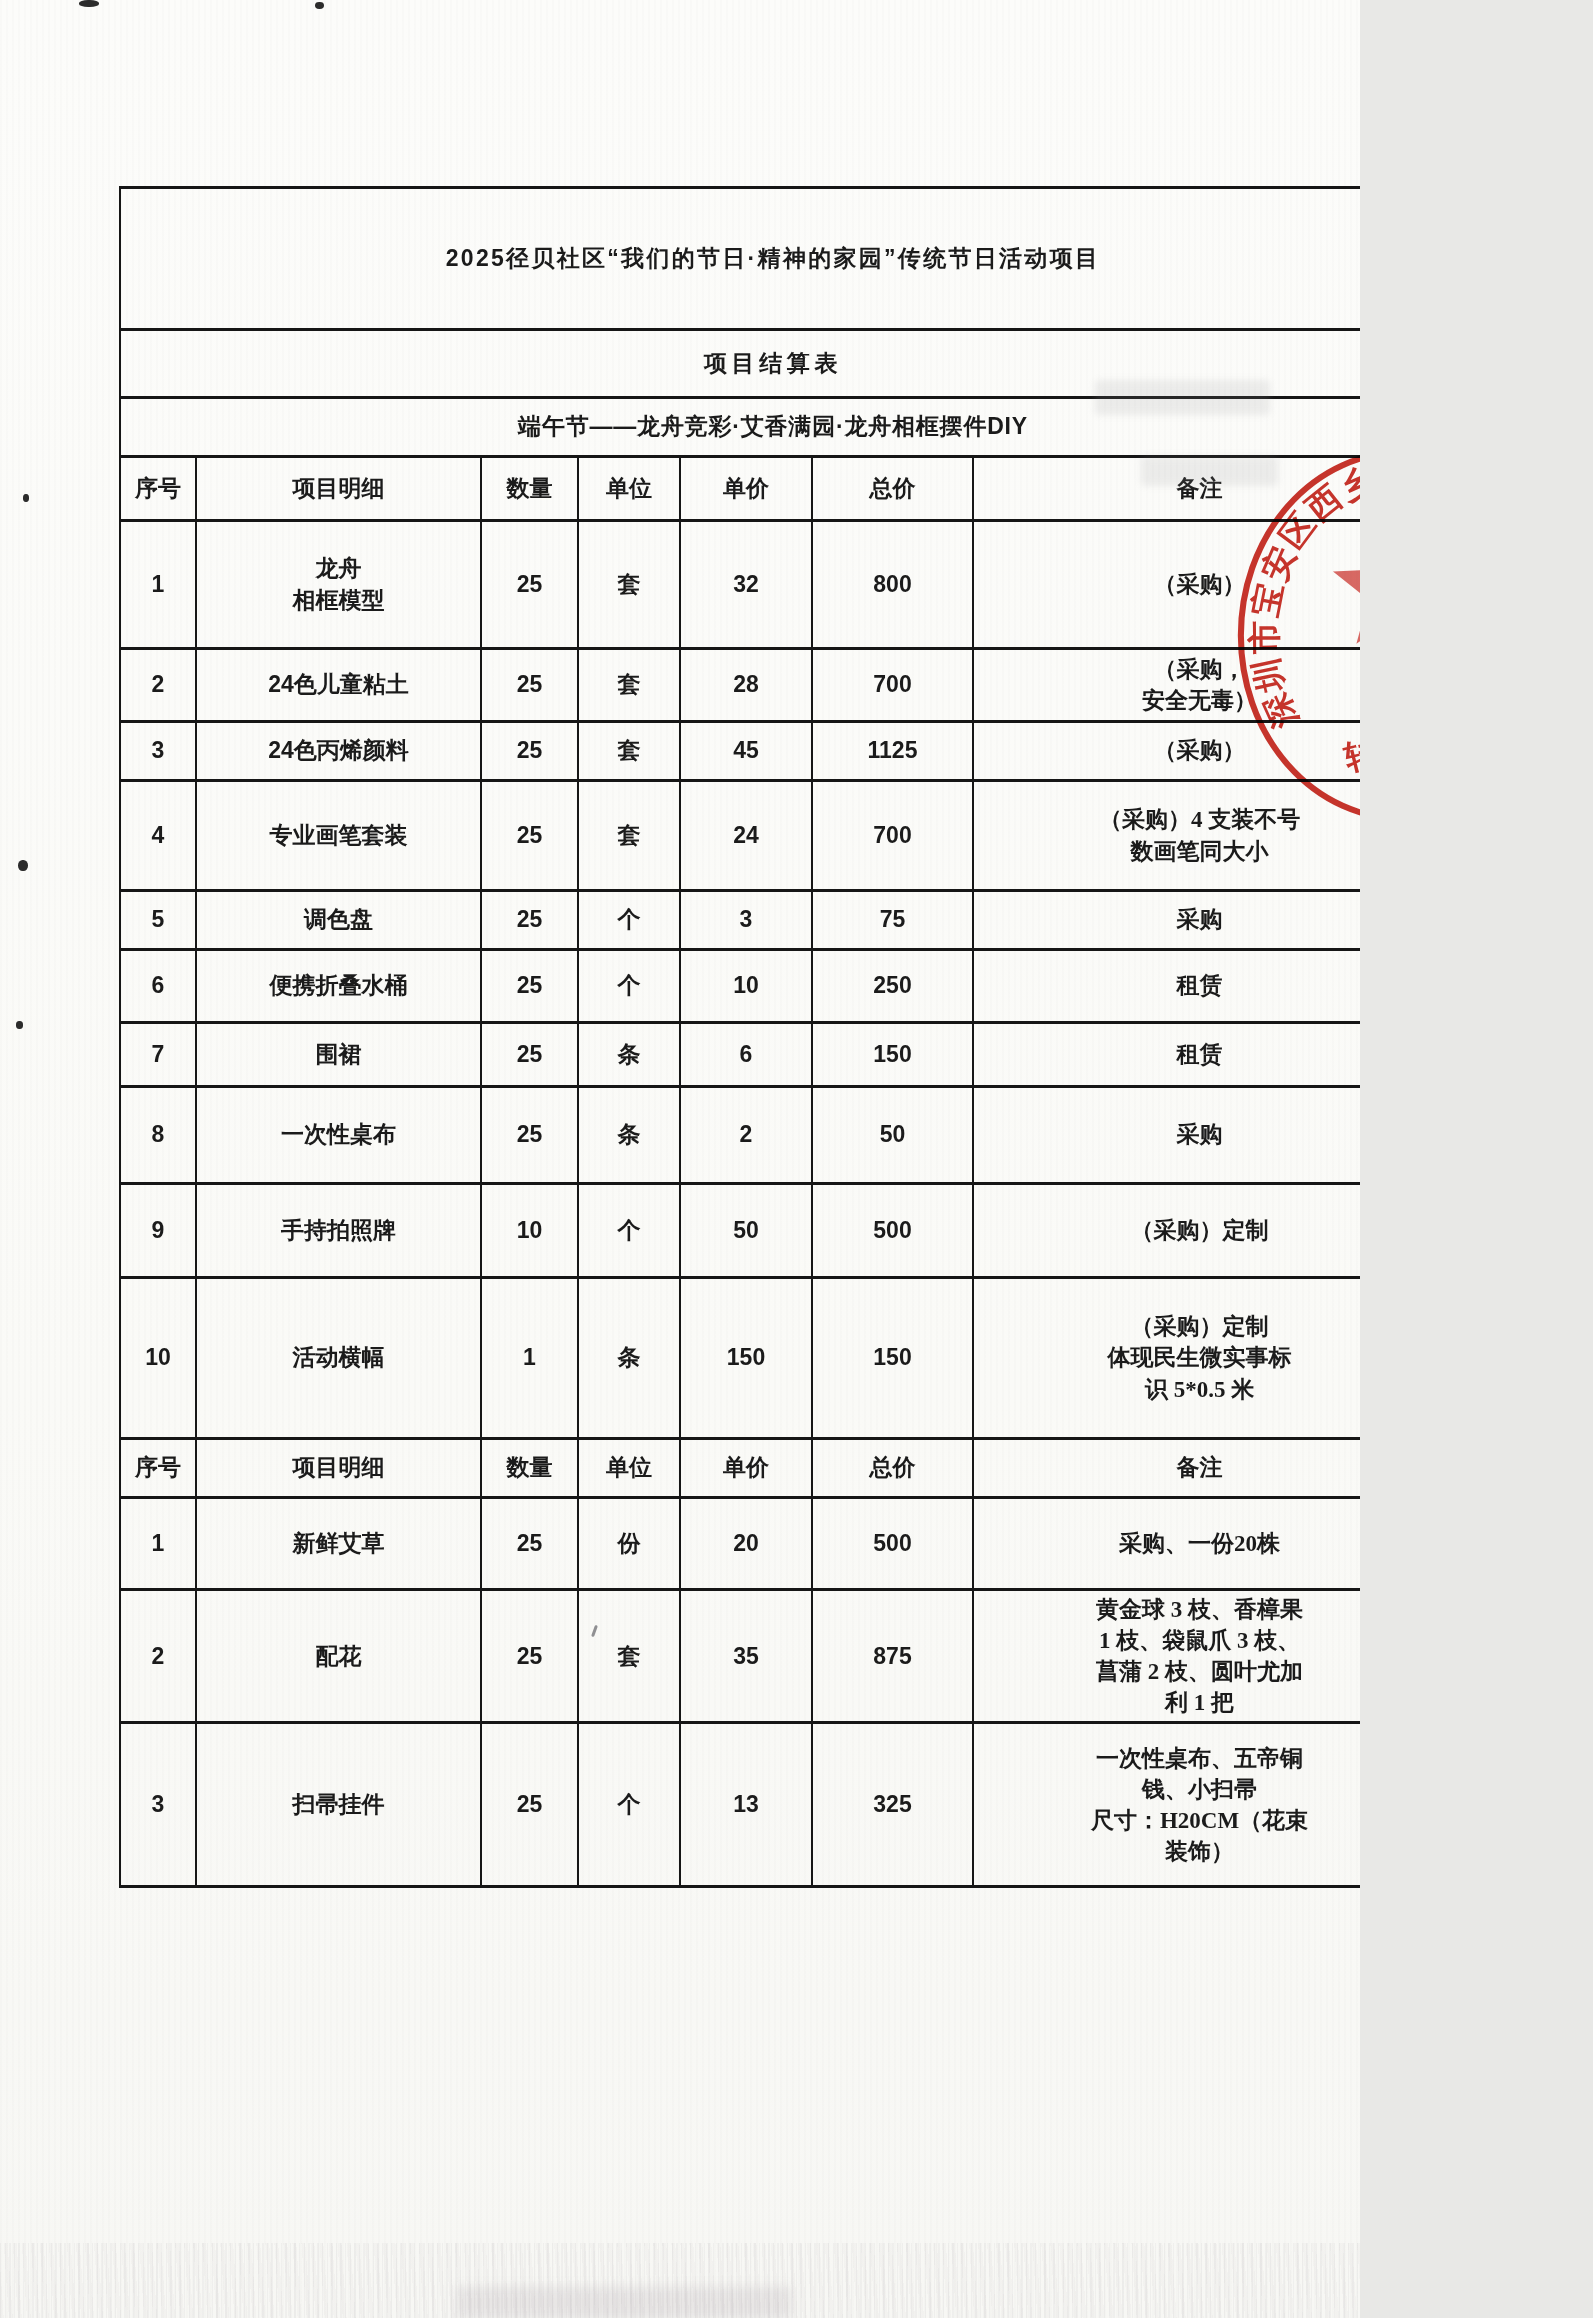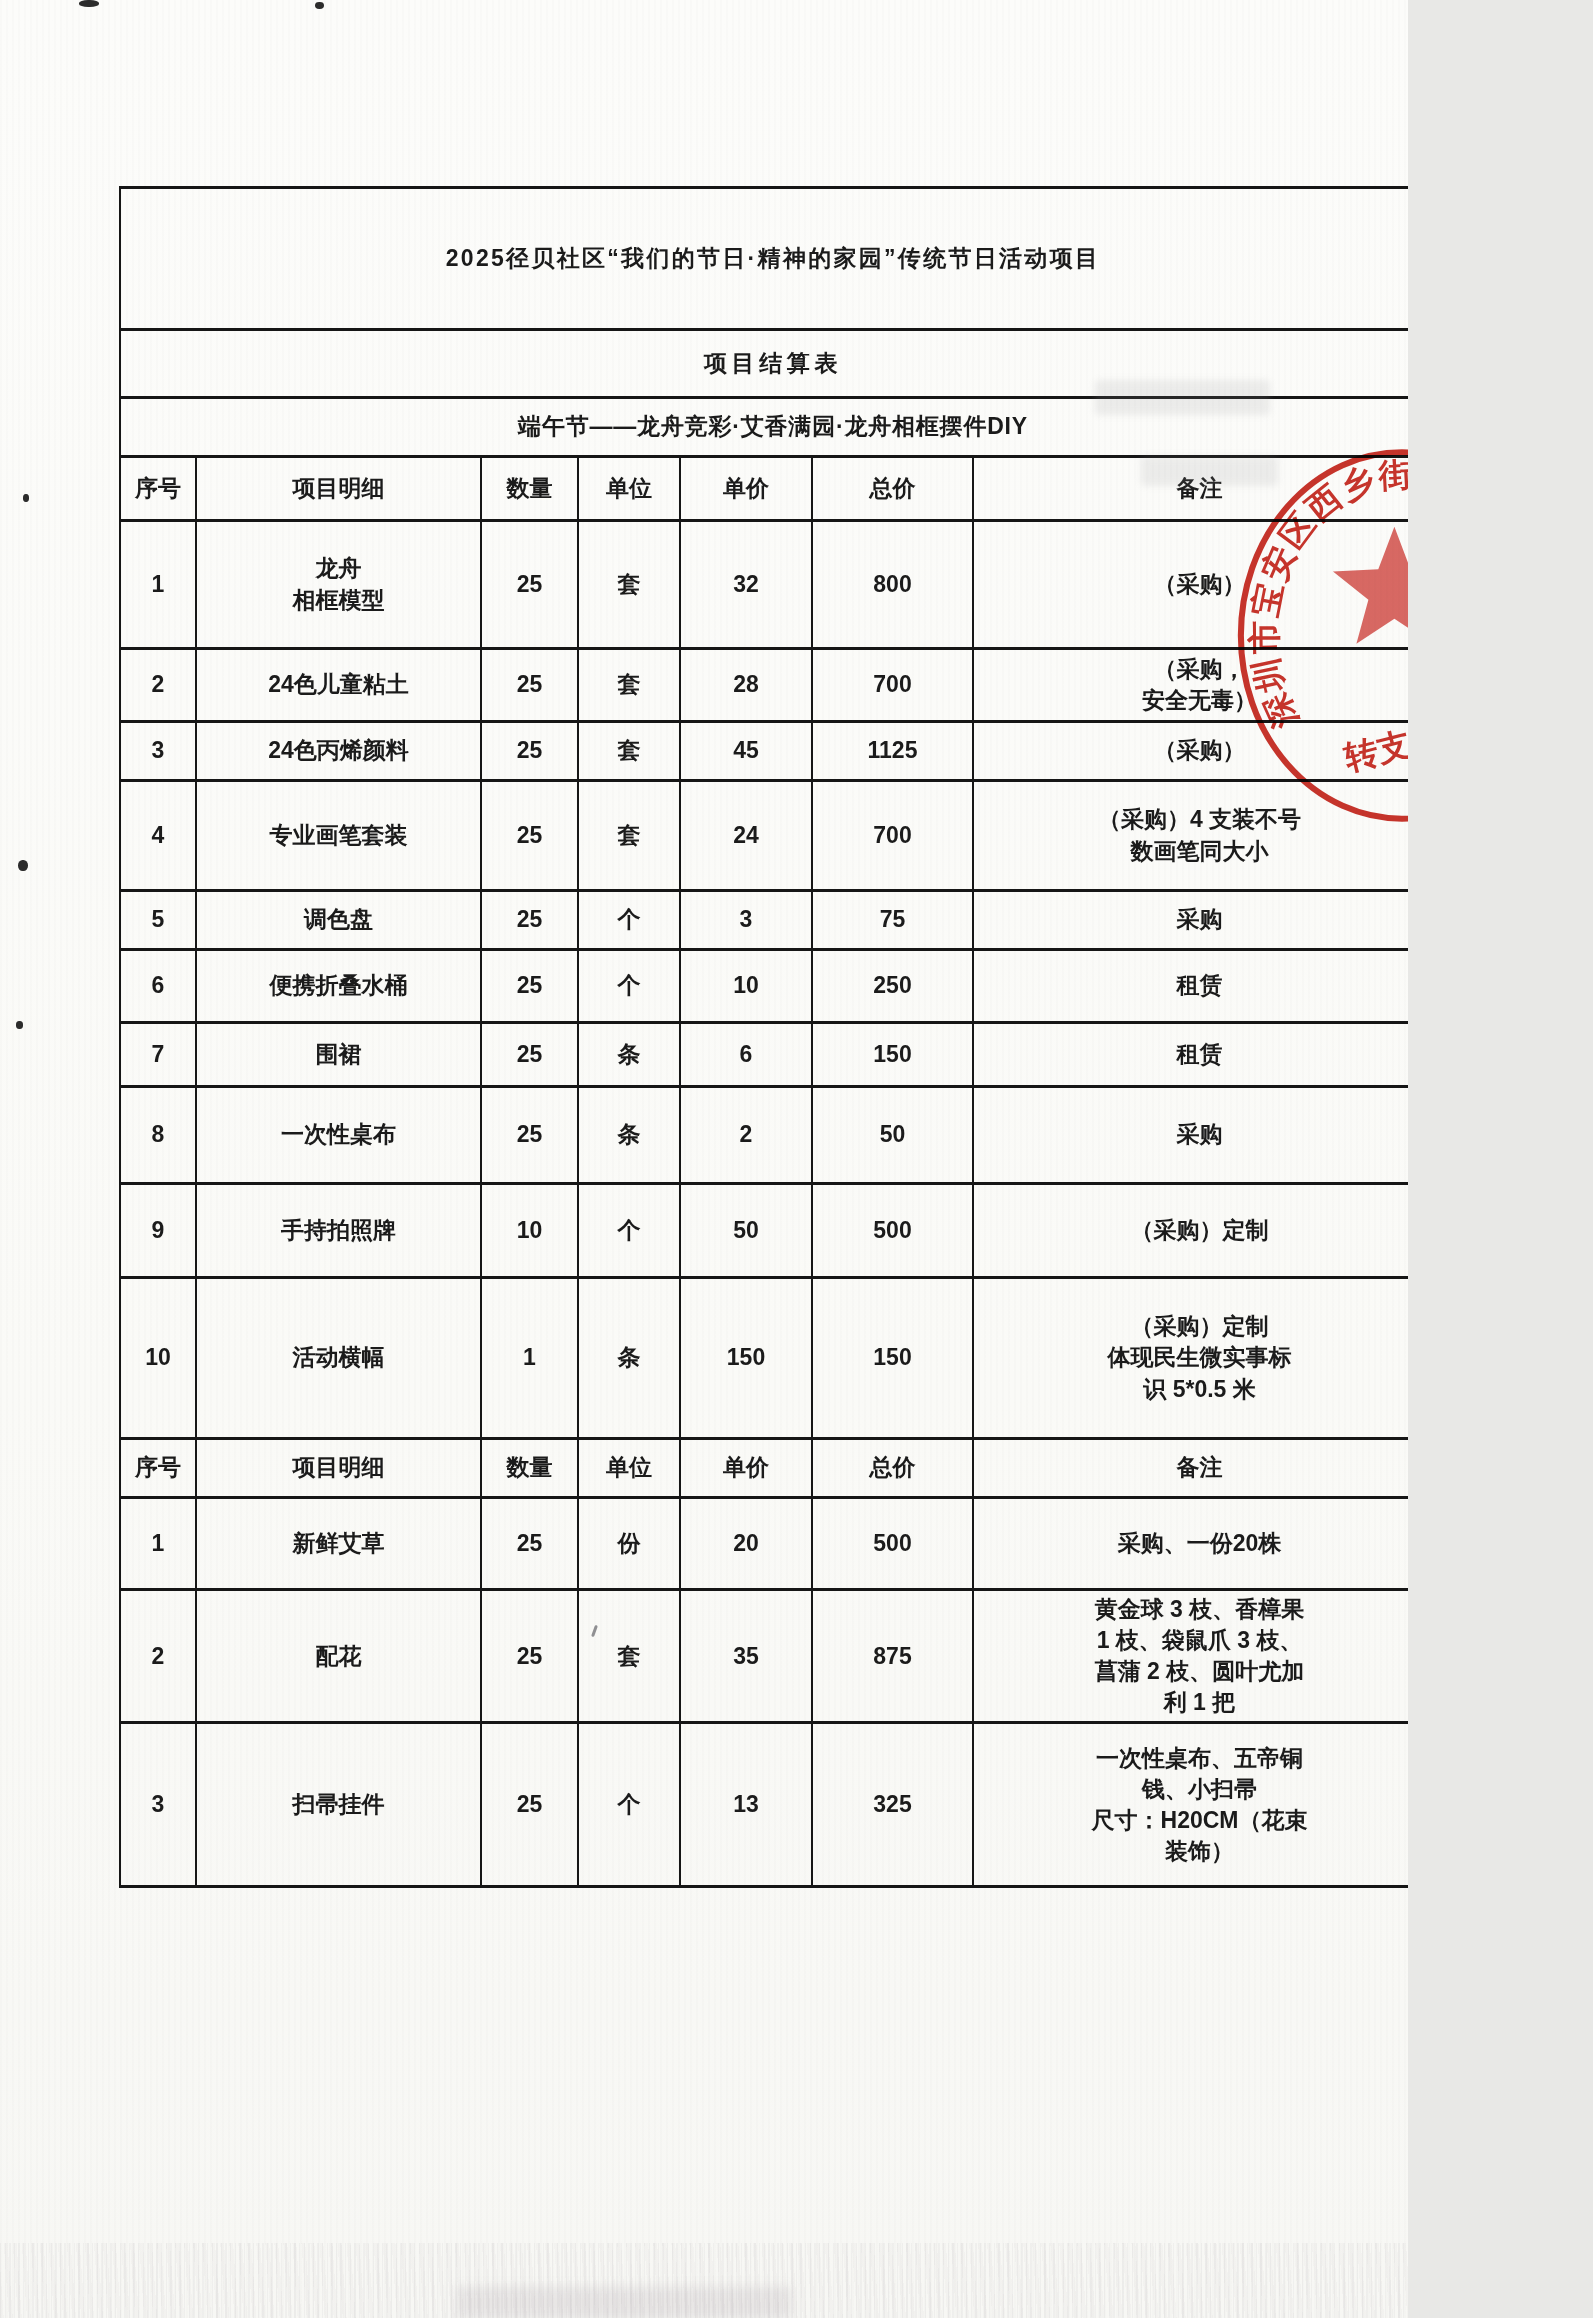--- a/index.html
+++ b/index.html
@@ -3,38 +3,38 @@
 <meta charset="utf-8">
 <style>
   html,body { margin:0; padding:0; background:#e8e8e6; }
   .page {
     position:relative; width:1360px; height:2319px; overflow:hidden;
     background:#fbfbf8;
     background-image:
       repeating-linear-gradient(90deg, rgba(0,0,0,0.010) 0 2.3px, rgba(0,0,0,0) 2.3px 6px),
       linear-gradient(180deg, #fcfcfa 0%, #fafaf7 60%, #f7f7f4 100%);
     font-family:"Liberation Sans", sans-serif;
-    font-weight:700; color:#1b1b1b;padding-left:48px;
+    font-weight:700; color:#1b1b1b;
   }
   table.doc {
     position:absolute; left:119px; top:186px; width:1305px;
     border-collapse:collapse; table-layout:fixed;
   }
   table.doc td {
     border-left:2.3px solid #161616; border-right:2.3px solid #161616;
     border-top:3.8px solid #161616; border-bottom:3.8px solid #161616;
     text-align:center; vertical-align:middle;
     font-size:23px; line-height:1.35; padding:3px 6px;
     white-space:pre-line; overflow:hidden;
   }
   td.title-cell   { font-size:35px; letter-spacing:2.3px; }
   td.subtitle-cell{ font-size:27px; letter-spacing:4.6px; }
   td.section-cell { font-size:23px; letter-spacing:0.8px; }
   td.head-cell    { font-size:23px; }
-  td.note-cell    { font-size:22px; }
+  td.note-cell    { font-size:22px;font-family:Liberation Serif, serif; }
   td.num-cell     { font-size:23px; }
 
   .stamp { position:absolute; mix-blend-mode:multiply; opacity:0.93; pointer-events:none; }
   .stamp text { font-family:"Liberation Sans", sans-serif; font-weight:700; }
 
   .speck { position:absolute; background:#2c2c2c; border-radius:45%; }
   .pen-tick { position:absolute; background:#3a3a42; border-radius:2.3px; }
   .ghost { position:absolute; background:#8e8e92; filter:blur(3.8px); opacity:0.14; border-radius:4.6px; }
   .scan-band {
     position:absolute; left:0; bottom:0; width:1594px; height:76px;

